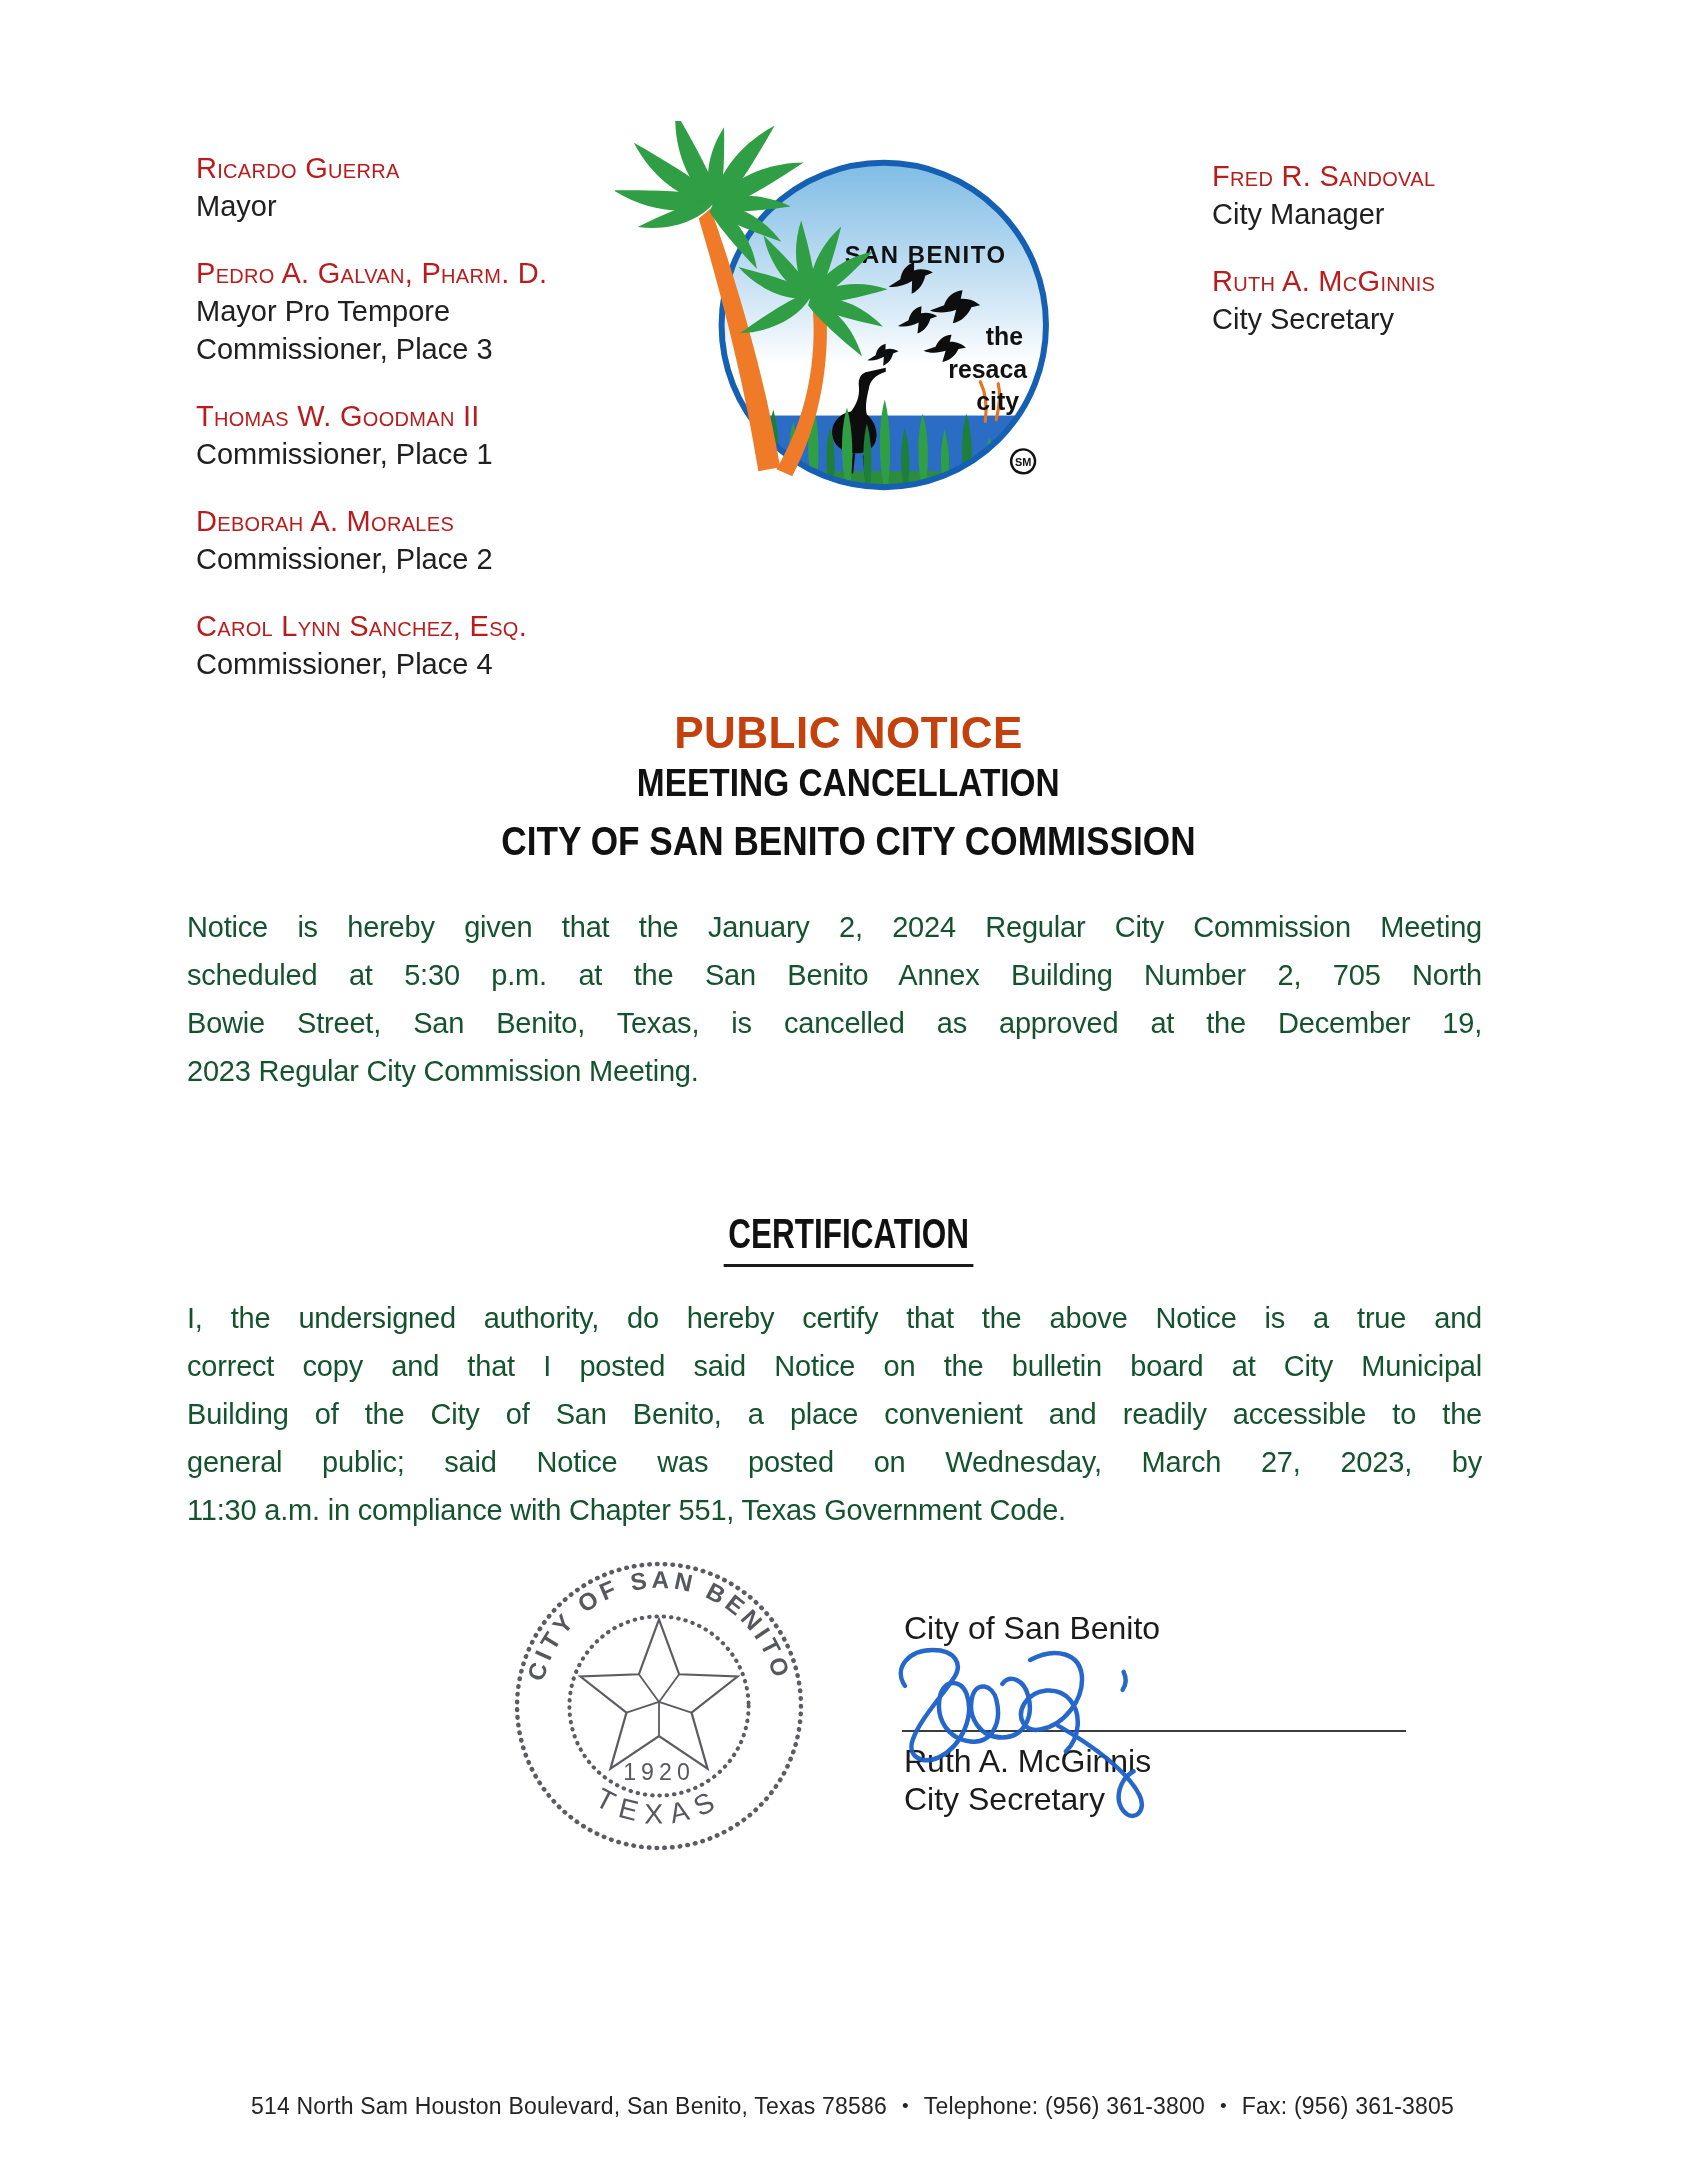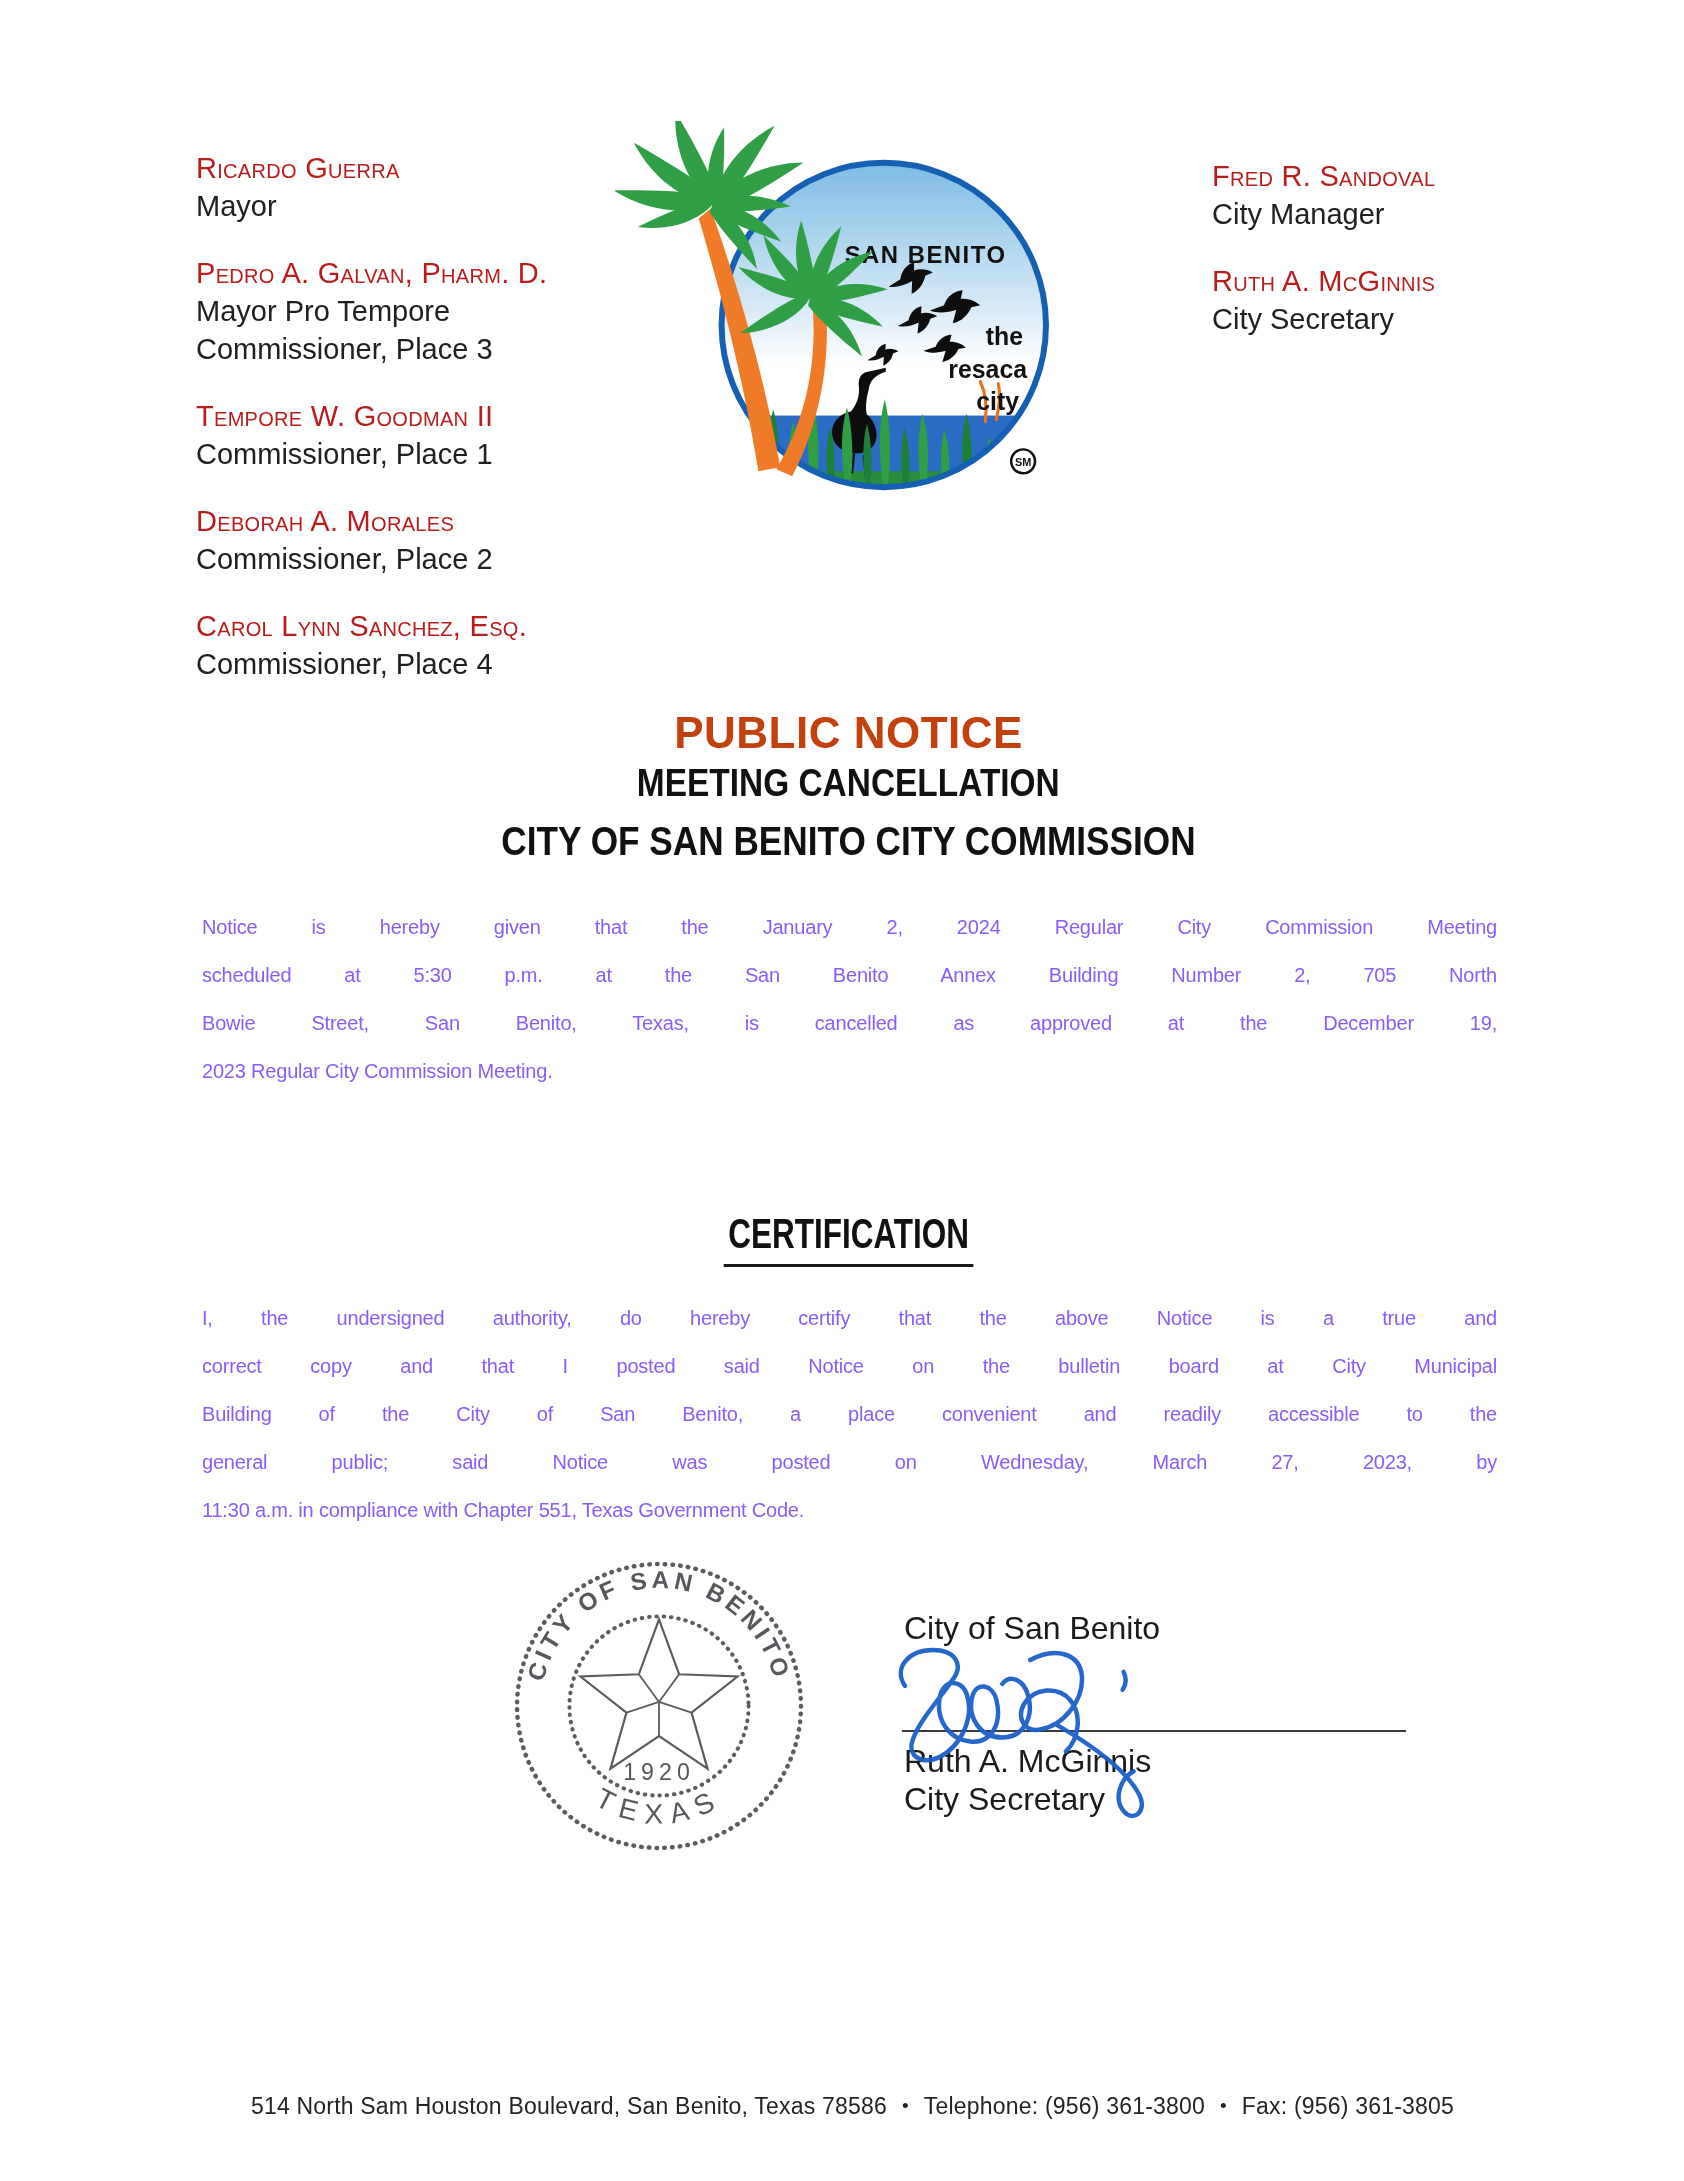--- a/index.html
+++ b/index.html
@@ -28,21 +28,21 @@
   .title-block{position:absolute;left:195px;top:708px;width:1307px;text-align:center;}
   .title-line1{font-size:44px;font-weight:bold;line-height:50px;letter-spacing:0.5px;color:#c2410c;}
   .title-line2,.title-line3{line-height:50px;}
   .title-line2 span,.title-line3 span{
     display:inline-block;font-weight:bold;color:#111;
     transform:scaleX(.88);transform-origin:center;
   }
   .title-line2 span{font-size:38px;}
   .title-line3 span{font-size:40px;}
   
-  .para{position:absolute;left:202px;width:1295px;font-size:20px;line-height:48px;color:#8b5cf6;letter-spacing:-0.2px;}
+  .para{position:absolute;left:187px;width:1295px;font-size:29px;line-height:48px;color:#14532d;letter-spacing:-0.2px;}
   .notice-par{top:903px;}
   .cert-par{top:1294px;}
   .jline{text-align:justify;text-align-last:justify;white-space:normal;}
   .jline-last{text-align:left;text-align-last:left;}
   
   .cert-head{position:absolute;left:195px;top:1210px;width:1307px;text-align:center;}
   .cert-head span{
     display:inline-block;font-size:42px;font-weight:bold;color:#111;
     transform:scaleX(.75);transform-origin:center;
     border-bottom:3px solid #1b1b1b;padding:0 6px 6px 6px;
@@ -70,21 +70,21 @@
     <div class="official">
       <div class="official-name">Ricardo Guerra</div>
       <div class="official-title">Mayor</div>
     </div>
     <div class="official">
       <div class="official-name">Pedro A. Galvan, Pharm. D.</div>
       <div class="official-title">Mayor Pro Tempore</div>
       <div class="official-title">Commissioner, Place 3</div>
     </div>
     <div class="official">
-      <div class="official-name">Tempore W. Goodman II</div>
+      <div class="official-name">Thomas W. Goodman II</div>
       <div class="official-title">Commissioner, Place 1</div>
     </div>
     <div class="official">
       <div class="official-name">Deborah A. Morales</div>
       <div class="official-title">Commissioner, Place 2</div>
     </div>
     <div class="official">
       <div class="official-name">Carol Lynn Sanchez, Esq.</div>
       <div class="official-title">Commissioner, Place 4</div>
     </div>

